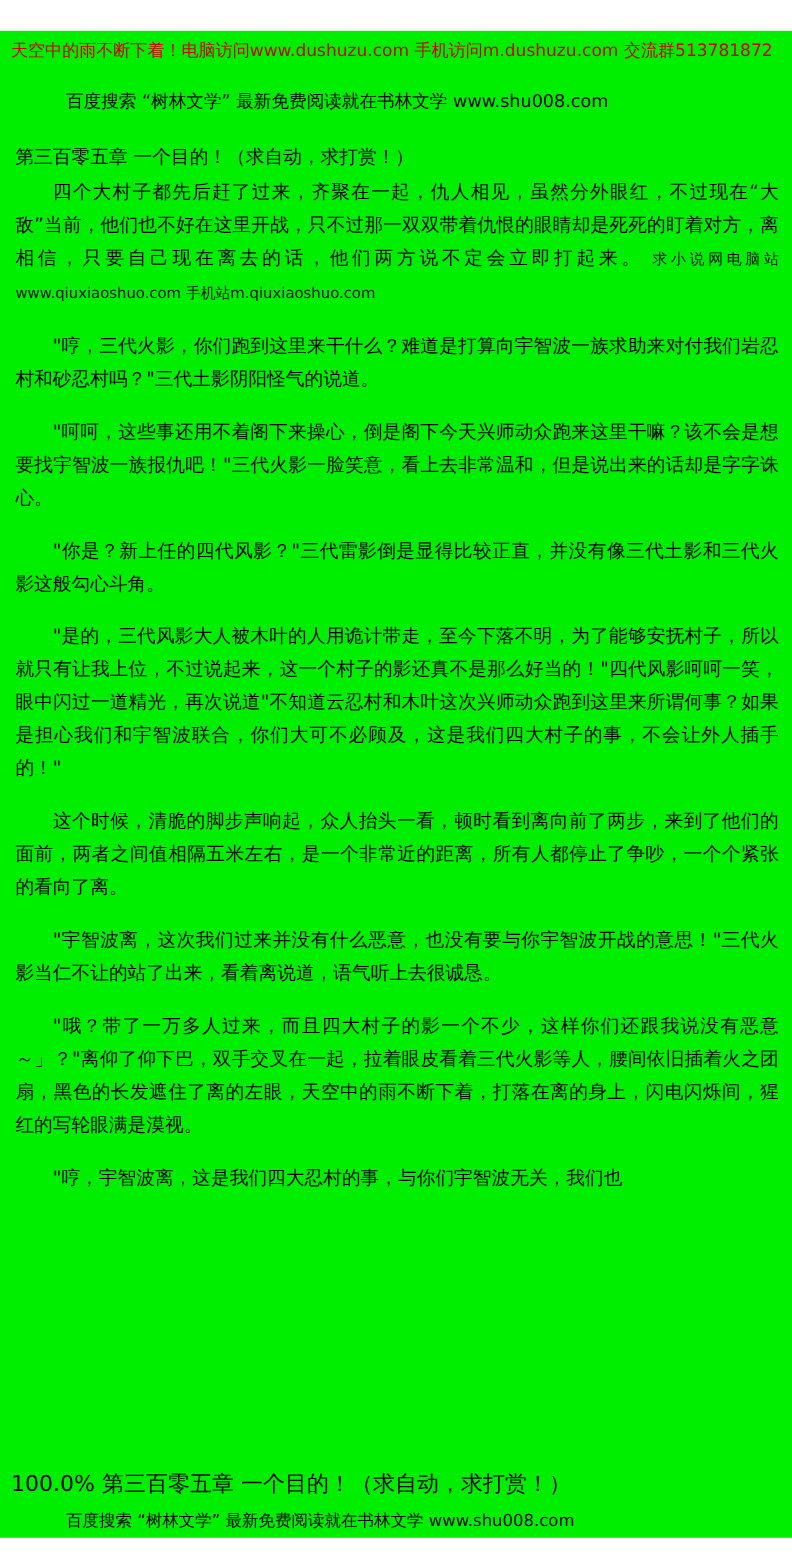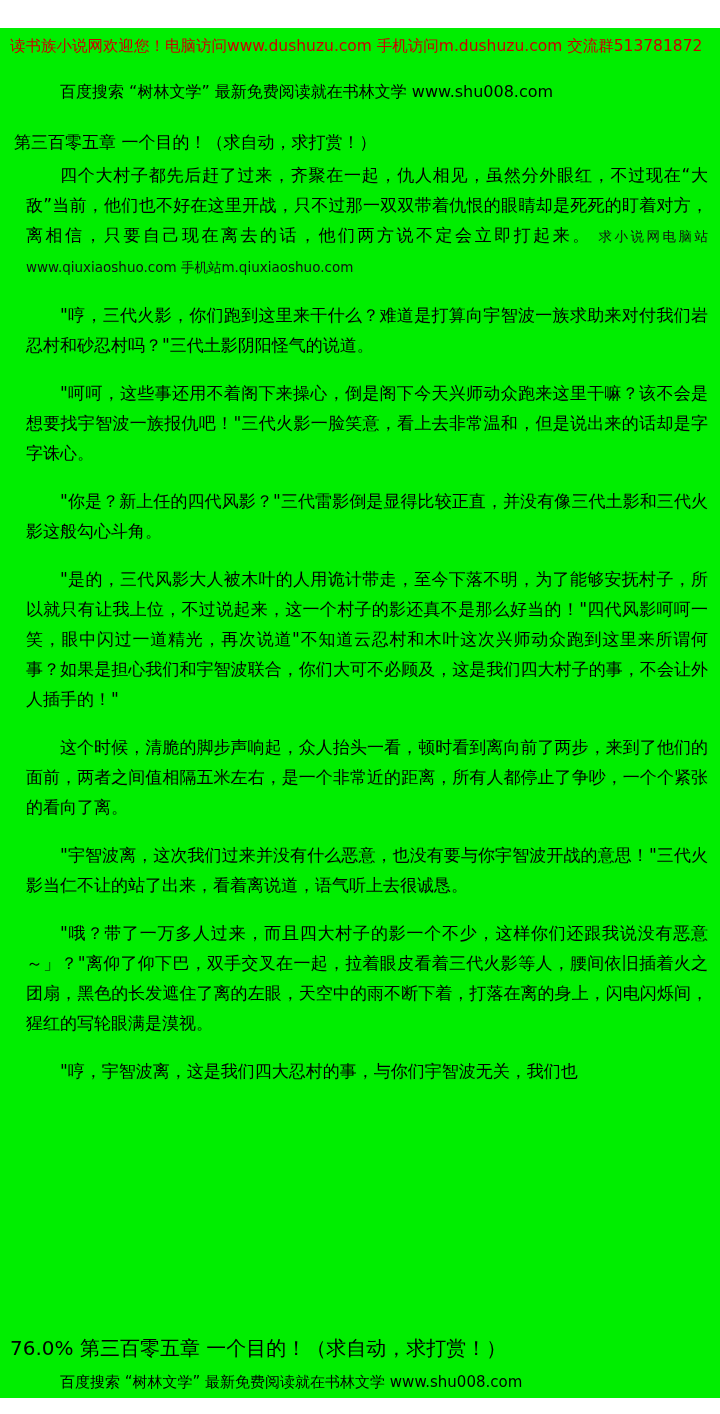--- a/index.html
+++ b/index.html
@@ -66,21 +66,21 @@
     position: absolute;
     top: 160px;
     left: 14px;
     width: 694px;
     font-size: 17px;
     line-height: 30px;
     color: #000000;
     text-align: justify;
   }
   .content p {
-    margin: 0 0 18px 12px;
+    margin: 0 0 18px 0;
     text-indent: 2em;
   }
   .inline-ad {
     font-size: 13.5px;
     color: #111111;
   }
   .footer-progress {
     position: absolute;
     left: 10px;
     bottom: 52px;
@@ -97,40 +97,40 @@
     white-space: nowrap;
   }
 </style>
 </head>
 <body>
 
 <div class="page">
 
   <div class="top-white"></div>
 
-  <div class="site-banner">读书族小说网欢迎您！电脑访问www.dushuzu.com 手机访问m.dushuzu.com 交流群513781872</div>
+  <div class="site-banner">天空中的雨不断下着！电脑访问www.dushuzu.com 手机访问m.dushuzu.com 交流群513781872</div>
 
   <div class="search-line">百度搜索 “树林文学” 最新免费阅读就在书林文学 www.shu008.com</div>
 
   <div class="chapter-title">第三百零五章  一个目的！（求自动，求打赏！）</div>
 
   <div class="content">
     <p><span>四个大村子都先后赶了过来，齐聚在一起，仇人相见，虽然分外眼红，不过现在“大敌”当前，他们也不好在这里开战，只不过那一双双带着仇恨的眼睛却是死死的盯着对方，离相信，只要自己现在离去的话，他们两方说不定会立即打起来。</span><span class="inline-ad"> 求小说网电脑站www.qiuxiaoshuo.com 手机站m.qiuxiaoshuo.com</span></p>
     <p>"哼，三代火影，你们跑到这里来干什么？难道是打算向宇智波一族求助来对付我们岩忍村和砂忍村吗？"三代土影阴阳怪气的说道。</p>
     <p>"呵呵，这些事还用不着阁下来操心，倒是阁下今天兴师动众跑来这里干嘛？该不会是想要找宇智波一族报仇吧！"三代火影一脸笑意，看上去非常温和，但是说出来的话却是字字诛心。</p>
     <p>"你是？新上任的四代风影？"三代雷影倒是显得比较正直，并没有像三代土影和三代火影这般勾心斗角。</p>
     <p>"是的，三代风影大人被木叶的人用诡计带走，至今下落不明，为了能够安抚村子，所以就只有让我上位，不过说起来，这一个村子的影还真不是那么好当的！"四代风影呵呵一笑，眼中闪过一道精光，再次说道"不知道云忍村和木叶这次兴师动众跑到这里来所谓何事？如果是担心我们和宇智波联合，你们大可不必顾及，这是我们四大村子的事，不会让外人插手的！"</p>
     <p>这个时候，清脆的脚步声响起，众人抬头一看，顿时看到离向前了两步，来到了他们的面前，两者之间值相隔五米左右，是一个非常近的距离，所有人都停止了争吵，一个个紧张的看向了离。</p>
     <p>"宇智波离，这次我们过来并没有什么恶意，也没有要与你宇智波开战的意思！"三代火影当仁不让的站了出来，看着离说道，语气听上去很诚恳。</p>
     <p>"哦？带了一万多人过来，而且四大村子的影一个不少，这样你们还跟我说没有恶意～」？"离仰了仰下巴，双手交叉在一起，拉着眼皮看着三代火影等人，腰间依旧插着火之团扇，黑色的长发遮住了离的左眼，天空中的雨不断下着，打落在离的身上，闪电闪烁间，猩红的写轮眼满是漠视。</p>
     <p>"哼，宇智波离，这是我们四大忍村的事，与你们宇智波无关，我们也</p>
   </div>
 
   <div class="footer-progress">
-    <span>76.0%</span>
+    <span>100.0%</span>
     <span>第三百零五章  一个目的！（求自动，求打赏！）</span>
   </div>
 
   <div class="footer-search">百度搜索 “树林文学” 最新免费阅读就在书林文学 www.shu008.com</div>
 
   <div class="bottom-white"></div>
 
 </div>
 
 </body></html>

